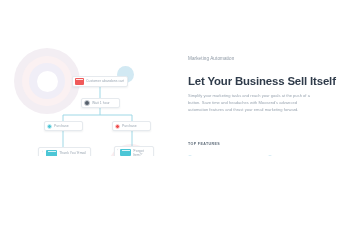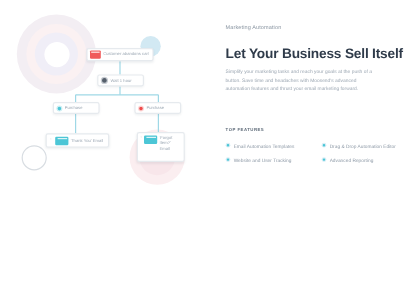--- a/index.html
+++ b/index.html
@@ -12,20 +12,21 @@
     height: 156px;
     overflow: hidden;
     font-family: "Liberation Sans", sans-serif;
     -webkit-font-smoothing: antialiased;
   }
   #page {
     position: relative;
     width: 350px;
     height: 156px;
     background: #ffffff;
+    margin-top: 36px;
   }
 
   
   #illustration {
     position: absolute;
     left: 0; top: 0;
     width: 178px; height: 156px;
     overflow: hidden;
   }
 

